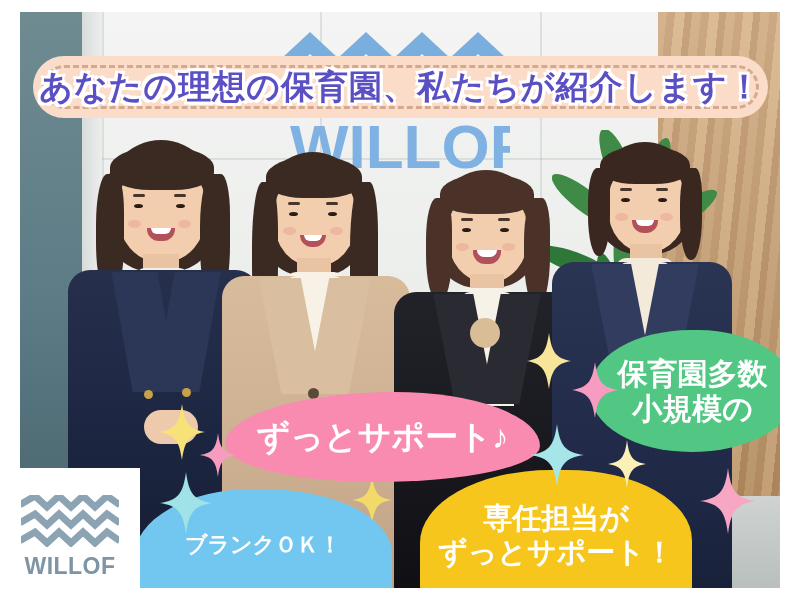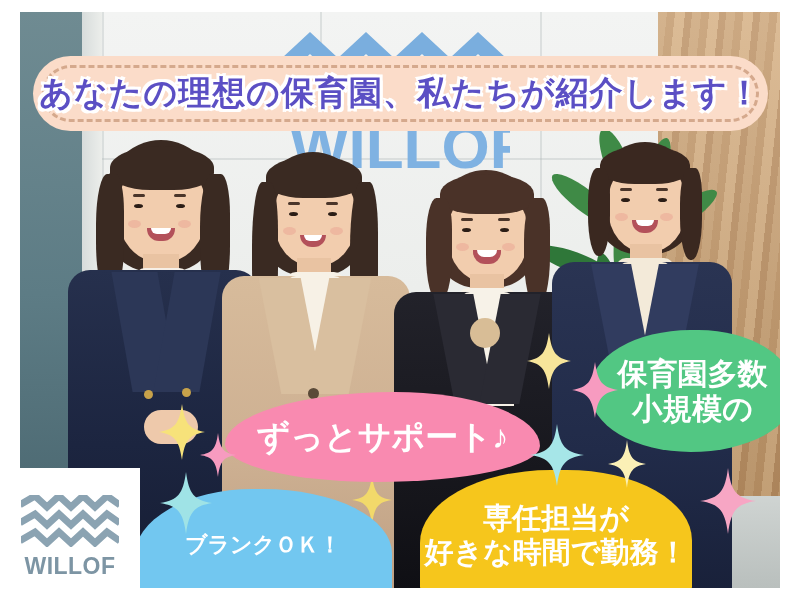--- a/index.html
+++ b/index.html
@@ -89,21 +89,21 @@
   .eye { position:absolute; width:9px;height:4px;border-radius:50%;background:#2b1d16; }
   .brow { position:absolute; width:12px;height:3px;border-radius:3px;background:#4a352a; }
   .mouth { position:absolute; border-radius:0 0 12px 12px; background:#b3515a; }
   .teeth { position:absolute; background:#fff; border-radius:0 0 8px 8px; }
   .blush { position:absolute; width:13px;height:8px;border-radius:50%;background:rgba(230,140,130,.32); }
 
   
   .banner {
     position: absolute;
     left: 33px; top: 56px;
-    width: 735px; height: 75px;
+    width: 735px; height: 62px;
     background: #fbdcc9;
     border-radius: 38px;
     z-index: 40;
     text-decoration: underline;
   }
   .banner-dash {
     position: absolute;
     left: 9px; top: 9px; right: 9px; bottom: 9px;
     border: 3px dashed #cfa183;
     border-radius: 30px;
@@ -410,21 +410,21 @@
     </div>
   </div>
 
   <div class="bubble bubble-blue">
     <span>ブランクＯＫ！</span>
   </div>
 
   <div class="bubble bubble-yellow">
     <div>
       <span>専任担当が</span>
-      <span>好きな時間で勤務！</span>
+      <span>ずっとサポート！</span>
     </div>
   </div>
 
   <div class="banner">
     <div class="banner-dash"></div>
     <div class="banner-text">あなたの理想の保育園、私たちが紹介します！</div>
   </div>
 
   <div class="logo-badge">
     <div class="logo-waves">

